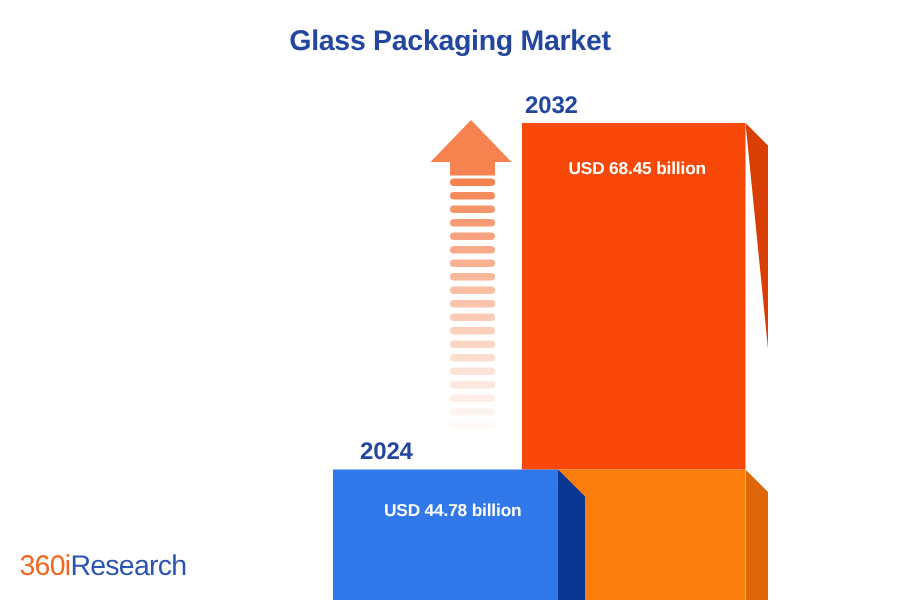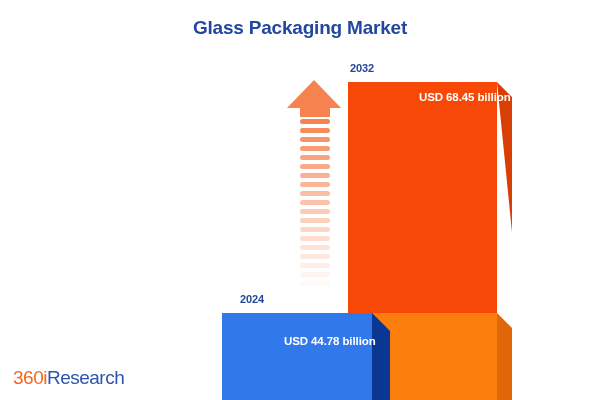--- a/index.html
+++ b/index.html
@@ -118,21 +118,21 @@
     position: absolute;
     color: #ffffff;
     font-size: 11.5px;
     font-weight: bold;
     letter-spacing: -0.1px;
     white-space: nowrap;
   }
   .bar-year {
     position: absolute;
     color: #23479f;
-    font-size: 11px;
+    font-size: 16px;
     font-weight: bold;
     letter-spacing: -0.1px;
   }
 
   
   #bar-2032 { left: 348px; top: 82px; width: 172px; height: 318px; }
   #bar-2032 .front-top {
     position: absolute; left: 0; top: 0; width: 149px; height: 231px;
     background: #f74807;
   }
@@ -143,35 +143,35 @@
   #bar-2032 .side-top {
     position: absolute; left: 149px; top: 0; width: 23px; height: 231px;
     background: #d93f05;
     clip-path: polygon(0 0, 100% 100%, 100% 100%, 100% 23px, 0 0, 0 100%);
   }
   #bar-2032 .side-bottom {
     position: absolute; left: 149px; top: 231px; width: 23px; height: 87px;
     background: #e06708;
     clip-path: polygon(0 0, 100% 23px, 100% 100%, 0 100%);
   }
-  #bar-2032 .bar-value { left: 31px; top: 9px; margin-left: 40px; }
+  #bar-2032 .bar-value { left: 31px; top: 25px; }
   #bar-2032 .bar-year { left: 2px; top: -20px; }
 
   
   #bar-2024 { left: 222px; top: 313px; width: 168px; height: 87px; }
   #bar-2024 .front {
     position: absolute; left: 0; top: 0; width: 150px; height: 87px;
     background: #3178ea;
   }
   #bar-2024 .side {
     position: absolute; left: 150px; top: 0; width: 18px; height: 87px;
     background: #0a3794;
     clip-path: polygon(0 0, 100% 18px, 100% 100%, 0 100%);
   }
-  #bar-2024 .bar-value { left: 35px; top: 22px; padding-left: 27px; }
+  #bar-2024 .bar-value { left: 7px; top: 22px; padding-left: 27px; }
   #bar-2024 .bar-year { left: 2px; top: -20px; margin-left: 16px; }
 </style>
 </head>
 <body>
 
 <div id="infographic">
 
   <div class="chart-title">Glass Packaging Market</div>
 
 

